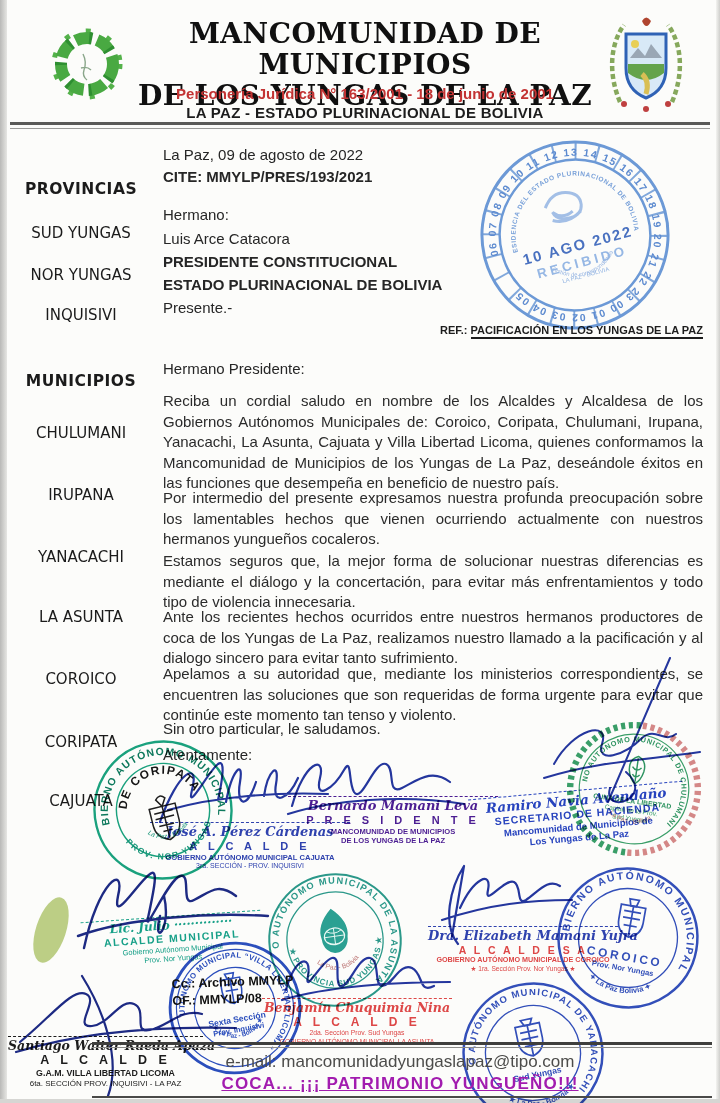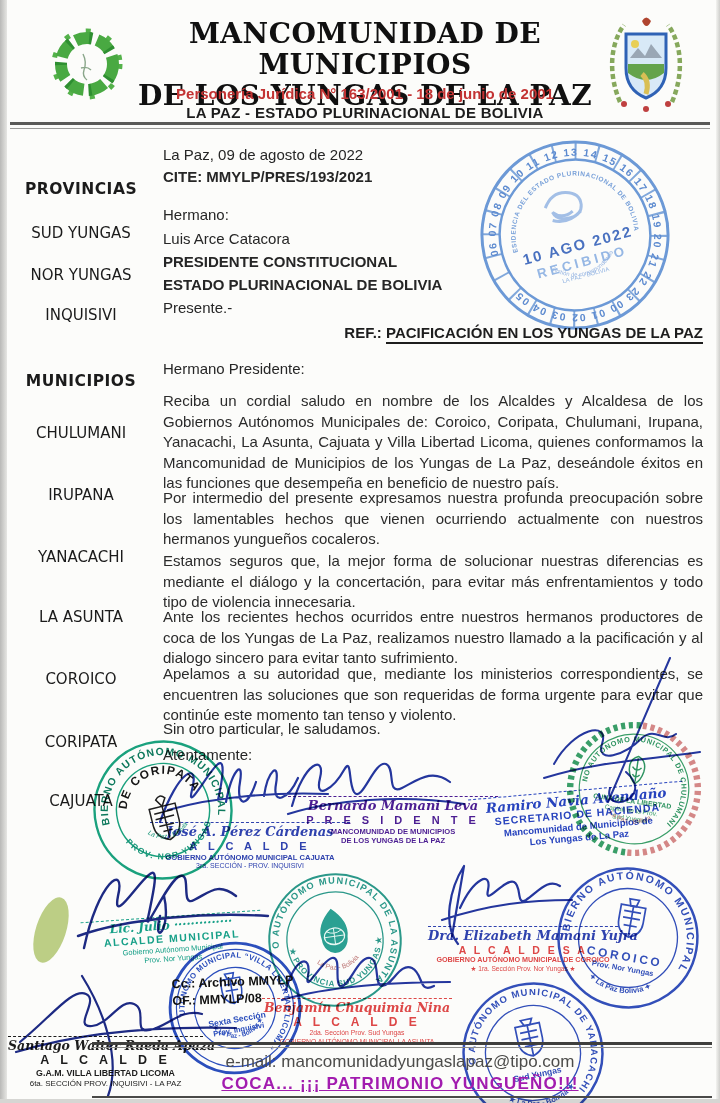--- a/index.html
+++ b/index.html
@@ -18,21 +18,21 @@
   .sub-black{color:#1c1c1c;font-weight:bold;font-size:15px;text-align:center;letter-spacing:.3px;}
   .hr-double{border-top:3px solid #5a5a58;border-bottom:1px solid #9a9a98;height:3px;}
   
   .side{width:146px;text-align:center;font-family:"DejaVu Sans",sans-serif;color:#1b1b1b;}
   .side-h{font-weight:bold;font-size:15.5px;letter-spacing:.5px;}
   .side-i{font-size:15px;}
   
   .ln{font-size:15px;color:#262626;}
   .b{font-weight:bold;}
   .par{width:540px;font-size:15px;line-height:20.5px;text-align:justify;color:#2b2b2b;}
-  .ref{width:540px;text-align:right;font-weight:bold;font-size:15px;color:#1d1d1d;}
+  .ref{width:540px;text-align:right;font-weight:bold;font-size:11px;color:#1d1d1d;}
   .ref u{text-decoration:none;border-bottom:2px solid #1d1d1d;padding-bottom:1px;}
   
   .stamp,.sig{position:absolute;mix-blend-mode:multiply;}
   .sig path{fill:none;stroke-linecap:round;stroke-linejoin:round;}
   .sb{position:absolute;text-align:center;line-height:1.2;mix-blend-mode:multiply;}
   .sb .nm{font-family:"DejaVu Serif",serif;font-style:italic;font-weight:bold;font-size:13px;
           border-top:1px dashed currentColor;padding-top:1px;white-space:nowrap;}
   .sb .rl{font-weight:bold;letter-spacing:4px;font-size:11px;white-space:nowrap;}
   .sb .o1{font-weight:bold;font-size:7.6px;white-space:nowrap;}
   .sb .o2{font-size:7px;white-space:nowrap;}

